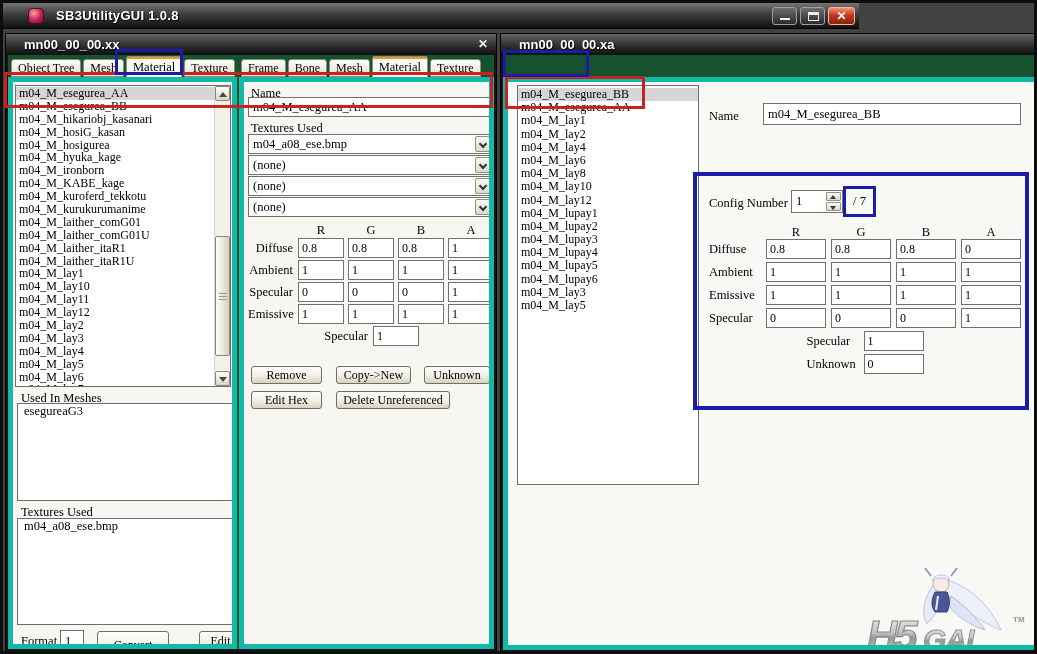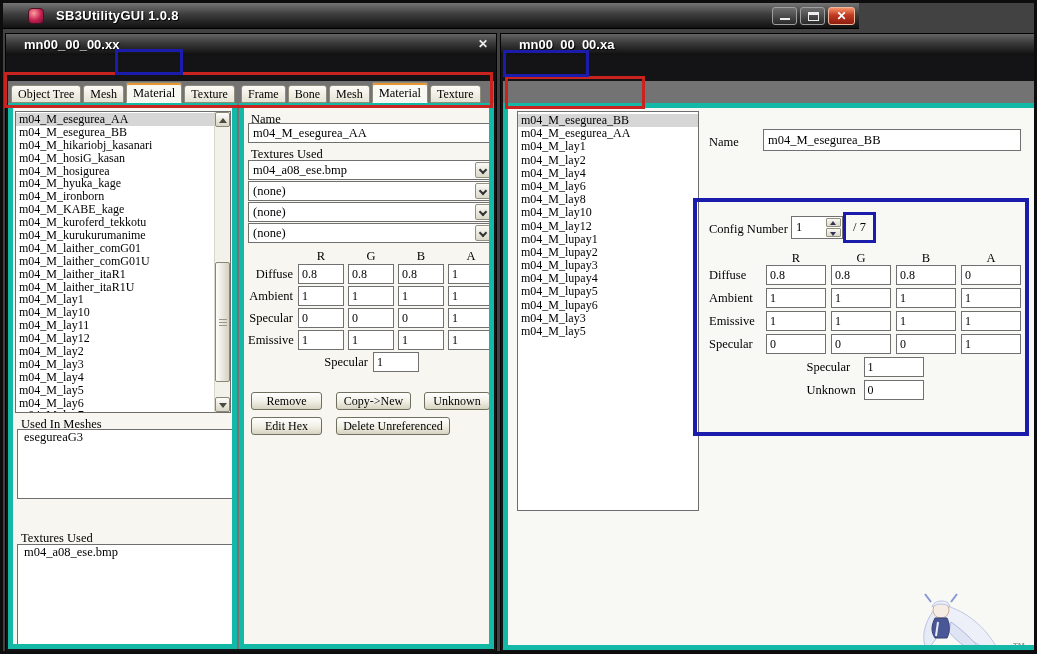--- a/index.html
+++ b/index.html
@@ -28,21 +28,21 @@
       border:1px solid #eee; border-top:3px solid #eee; }
 
   
   .child { position:absolute; background:#141416; border:1px solid #030303; }
   .child-titlebar { position:absolute; left:0; top:0; right:0; height:21px;
       background:linear-gradient(180deg,#646464,#383838 45%,#0f0f0f);
       font:bold 13px "Liberation Sans",sans-serif; color:#fff; }
   .child-title { position:absolute; left:7px; top:3px; text-shadow:1px 1px 1px #000;margin-left:11px; }
   .child-close { position:absolute; right:8px; top:3px; font:bold 12px "Liberation Sans",sans-serif;
       color:#eee; cursor:default; }
-  .child-body { position:absolute; left:2px; top:21px; right:2px; bottom:2px; background:#737373;margin-top:26px; }
+  .child-body { position:absolute; left:2px; top:21px; right:2px; bottom:2px; background:#14532d; }
 
   
   .tabrow { position:absolute; height:21px; display:flex; align-items:flex-end; }
   .tab { height:18px; line-height:17px; padding:0 6px; font-size:12px; white-space:nowrap;
       background:linear-gradient(#fcfbf7,#e6e3d4); border:1px solid #8f8c7b;
       border-radius:3px 3px 0 0; margin-right:2px; }
   .tab.selected { height:21px; line-height:20px; background:#f9f9f4; font-size:12.5px;
       border-bottom-color:#f9f9f4; box-shadow:inset 0 3px 0 -1px var(--tab-accent-orange); z-index:3; }
 
   .pane { position:absolute; background:#f7f6f0; border:5px solid #14b8a6; overflow:hidden; }
@@ -190,21 +190,21 @@
                 <span class="tri-up"></span>
               </div>
             <div class="sthumb" style="top:150px; height:120px;"></div>
             <div class="sbtn down">
                 <span class="tri-down"></span>
               </div>
           </div>
         </div>
 
         <div class="lbl" style="left:8px; top:309px;">Used In Meshes</div>
-        <div class="listbox" style="left:4px; top:321px; width:218px; height:70px;">
+        <div class="listbox" style="left:4px; top:321px; width:218px; height:98px;">
 
         <div class="li" style="height:15px; line-height:15px; padding-left:6px; font-size:12.5px;">esegureaG3</div>
           </div>
 
         <div class="lbl" style="left:8px; top:423px;">Textures Used</div>
         <div class="listbox" style="left:4px; top:436px; width:218px; height:107px;">
 
         <div class="li" style="height:15px; line-height:15px; padding-left:6px; font-size:12.5px;">m04_a08_ese.bmp</div>
           </div>
 

